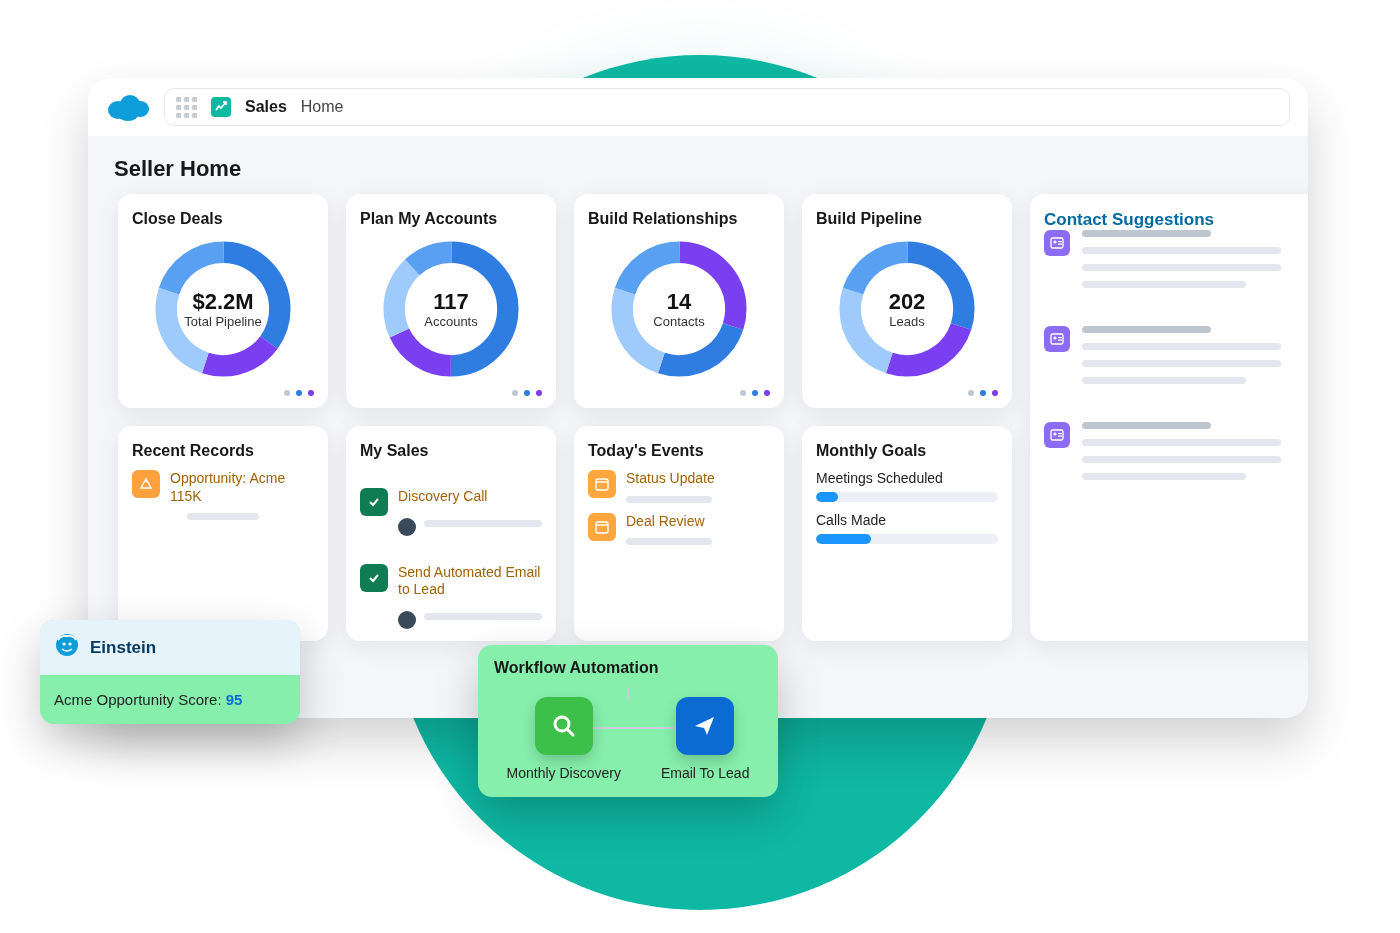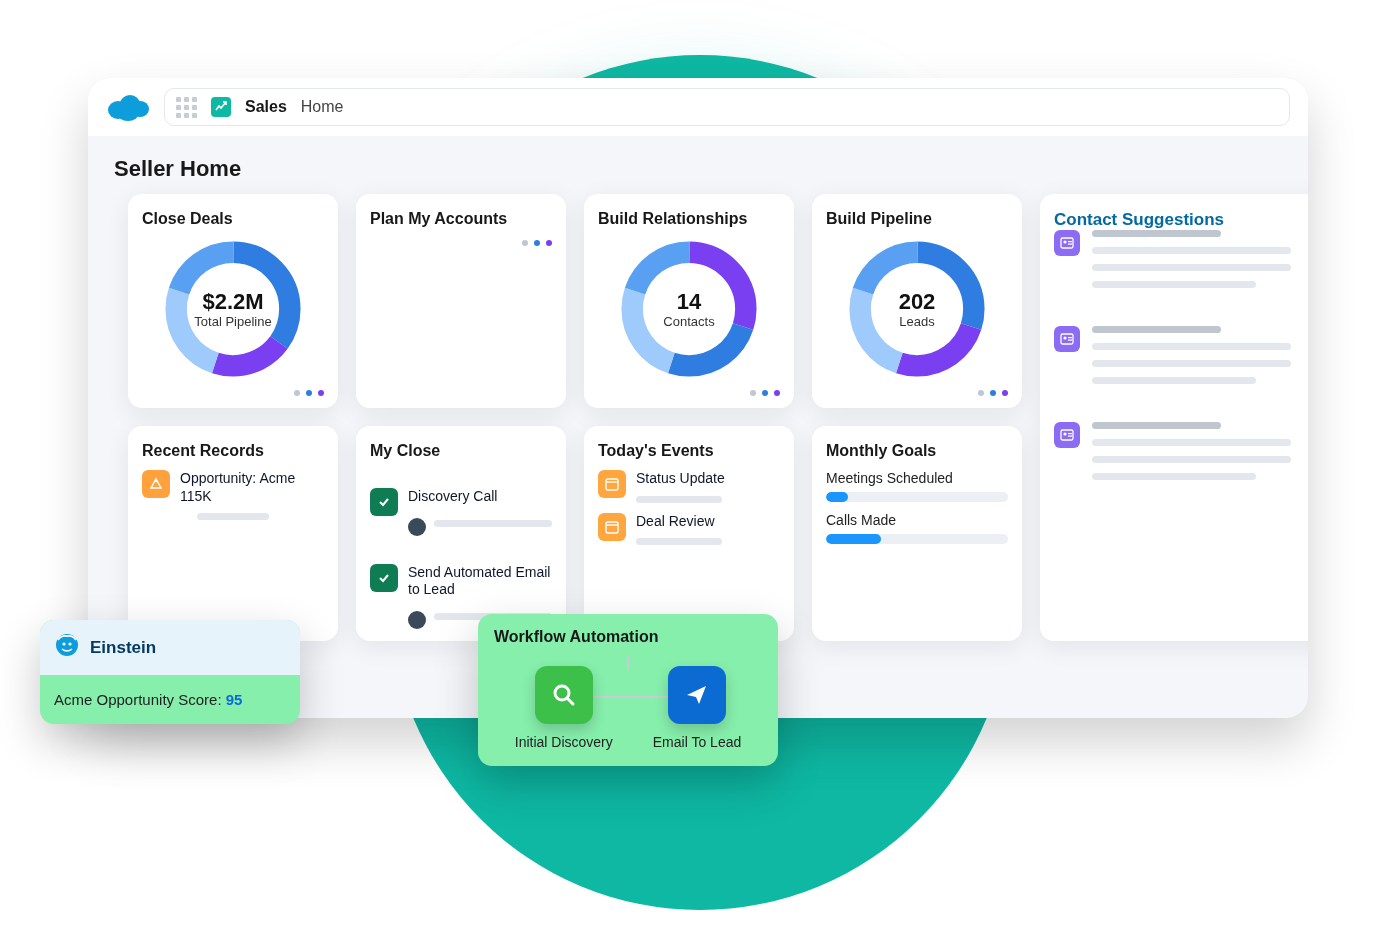--- a/index.html
+++ b/index.html
@@ -10,38 +10,38 @@
   .app { position: absolute; left: 88px; top: 78px; width: 1220px; height: 640px; background: #f4f6f9; border-radius: 22px; z-index: 2; box-shadow: 0 24px 50px rgba(0,0,0,.18); overflow: hidden; }
   .topbar { height: 58px; background: #fff; border-radius: 22px 22px 0 0; display: flex; align-items: center; padding: 0 18px; gap: 14px; }
   .cloud-logo svg { display:block; }
   .nav-pill { flex: 1; height: 38px; background: #fff; border: 1px solid #e5e8ec; border-radius: 10px; display:flex; align-items:center; gap: 14px; padding: 0 10px; color:#181818; font-size: 16px; }
   .app-dots { width:22px; height:22px; display:grid; grid-template-columns: repeat(3,5px); grid-template-rows: repeat(3,5px); gap:3px; align-content:center; justify-content:center;}
   .app-dots span{ width:5px;height:5px;background:#c8cdd4;border-radius:1px;}
   .sales-icon{ width:20px;height:20px;background:#0eb8a3;border-radius:4px;display:flex;align-items:center;justify-content:center;color:#fff;font-size:12px;}
   .nav-pill .label{ font-weight:700;}
   .nav-pill .sub{ color:#444;}
   .page-title{ font-size:22px; font-weight:700; color:#181818; padding: 20px 26px 12px; }
-  .grid{ display:grid; grid-template-columns: 210px 210px 210px 210px 300px; gap:18px; padding: 0 40px 26px; }
+  .grid{ display:grid; grid-template-columns: 210px 210px 210px 210px 300px; gap:18px; padding: 0 30px 26px; }
   .card{ background:#fff; border-radius:14px; box-shadow: 0 6px 24px rgba(20,30,50,.08); padding:16px 14px 12px; position:relative; }
   .card h3{ font-size:16px; font-weight:700; color:#181818; margin-bottom:6px; }
   .donut-wrap{ display:flex; align-items:center; justify-content:center; position:relative; height:150px; }
   .donut{ width:150px; height:150px; }
   .donut-center{ position:absolute; text-align:center; }
   .donut-center .big{ font-size:22px; font-weight:800; color:#111; }
   .donut-center .small{ font-size:13px; color:#333; line-height:1.15; }
   .pager{ display:flex; gap:6px; justify-content:flex-end; padding-top:6px;}
   .pager span{ width:6px;height:6px;border-radius:50%; background:#bfc7d3;}
   .pager span.b{ background:#2f7de1;}
   .pager span.p{ background:#7a3ff0;}
   .list-item{ display:flex; gap:10px; align-items:flex-start; margin-top:10px;}
   .ic{ width:28px;height:28px;border-radius:6px; display:flex;align-items:center;justify-content:center; flex-shrink:0;}
   .ic.orange{ background:#ffa23e; color:#fff;}
   .ic.green{ background:#107c54; color:#fff;}
   .ic.cal{ background:#ffa73e; color:#fff;}
-  .li-text{ font-size:14px; color:#0f172a; line-height:1.25;}
+  .li-text{ font-size:14px; color:#a16207; line-height:1.25;}
   .skel{ height:7px; background:#e3e7ed; border-radius:4px; margin-top:8px;}
   .skel.s1{ width:60%;}
   .skel.s2{ width:85%;}
   .skel.center{ margin-left:auto;margin-right:auto; width:40%;}
   .avatar{ width:18px;height:18px;border-radius:50%;background:#3a4a5a; margin-top:6px;}
   .task-row{ display:flex; gap:10px; align-items:flex-start; margin-top:28px;}
   .task-body{ flex:1;}
   .task-meta{ display:flex; align-items:center; gap:8px; margin-top:6px;}
   .task-meta .skel{ flex:1; margin-top:0;}
   .goal-label{ font-size:14px; color:#222; margin-top:10px;}
@@ -52,21 +52,21 @@
   .sugg{ display:flex; gap:12px; margin-bottom:28px; align-items:flex-start;}
   .sugg .badge{ width:26px;height:26px;border-radius:6px;background:#8c6cf2;display:flex;align-items:center;justify-content:center;color:#fff;flex-shrink:0;}
   .sugg .lines{ flex:1;}
   .sugg .lines .skel{ margin-top:0; margin-bottom:10px;}
   
   .popout{ position:absolute; background:#86efac; border-radius:14px; box-shadow:0 18px 44px rgba(0,0,0,.22); z-index:5; }
   .einstein{ left:40px; top:620px; width:260px; }
   .einstein .hdr{ background:#e7f3fb; border-radius:14px 14px 0 0; padding:12px 14px; display:flex; align-items:center; gap:10px; font-weight:700; font-size:17px; color:#033a63;}
   .einstein .body{ padding:16px 14px; font-size:15px; color:#222;}
   .einstein .score{ color:#0b6bd3; font-weight:700;}
-  .workflow{ left:478px; top:614px; width:300px; padding:14px 16px 16px; }
+  .workflow{ left:478px; top:645px; width:300px; padding:14px 16px 16px; }
   .workflow h4{ font-size:16px; font-weight:700; color:#181818; }
   .wf-row{ display:flex; gap:40px; justify-content:center; margin-top:20px; position:relative;}
   .wf-row::before{ content:""; position:absolute; left:50%; top:-10px; width:0; height:14px; border-left:2px solid #c7ccd4; transform:translateX(-1px);}
   .wf-row::after{ content:""; position:absolute; left:70px; right:70px; top:30px; height:0; border-top:2px solid #c7ccd4; z-index:0;}
   .wf-node{ text-align:center; z-index:1; }
   .wf-ic{ width:58px; height:58px; border-radius:12px; display:flex; align-items:center; justify-content:center; color:#fff; margin:0 auto 10px; box-shadow:0 6px 14px rgba(0,0,0,.18);}
   .wf-ic.green{ background:#3cc04a;}
   .wf-ic.blue{ background:#0b6bd3;}
   .wf-label{ font-size:14px; color:#222;}
 </style>
@@ -133,20 +133,32 @@
         </div>
         <div class="pager">
             <span></span>
             <span class="b"></span>
             <span class="p"></span>
           </div>
       </div>
 
       <div class="card">
         <h3>Plan My Accounts</h3>
+        <div class="donut-wrap">
+          <svg class="donut" viewBox="0 0 42 42">
+              <circle cx="21" cy="21" r="15.915" fill="none" stroke="#2f7de1" stroke-width="6" stroke-dasharray="50 50" stroke-dashoffset="25"></circle>
+              <circle cx="21" cy="21" r="15.915" fill="none" stroke="#7a3ff0" stroke-width="6" stroke-dasharray="18 82" stroke-dashoffset="-25"></circle>
+              <circle cx="21" cy="21" r="15.915" fill="none" stroke="#9ecafc" stroke-width="6" stroke-dasharray="20 80" stroke-dashoffset="-43"></circle>
+              <circle cx="21" cy="21" r="15.915" fill="none" stroke="#5aa0f2" stroke-width="6" stroke-dasharray="12 88" stroke-dashoffset="-63"></circle>
+            </svg>
+          <div class="donut-center">
+            <div class="big">117</div>
+            <div class="small">Accounts</div>
+          </div>
+        </div>
         <div class="pager">
             <span></span>
             <span class="b"></span>
             <span class="p"></span>
           </div>
       </div>
 
       <div class="card">
         <h3>Build Relationships</h3>
         <div class="donut-wrap">
@@ -249,21 +261,21 @@
                 <path d="M3 12 L8 3 L13 12 Z" fill="none" stroke="#fff" stroke-width="1.4"></path>
                 <circle cx="8" cy="5" r="1.2" fill="#fff"></circle>
               </svg>
           </span>
           <div class="li-text">Opportunity: Acme 115K</div>
         </div>
         <div class="skel center"></div>
       </div>
 
       <div class="card">
-        <h3>My Close</h3>
+        <h3>My Sales</h3>
         <div class="task-row">
           <span class="ic green">
               <svg width="14" height="14" viewBox="0 0 14 14">
                 <path d="M3 7 L6 10 L11 4" stroke="#fff" stroke-width="2" fill="none"></path>
               </svg>
             </span>
           <div class="task-body">
             <div class="li-text">Discovery Call</div>
             <div class="task-meta">
                 <span class="avatar"></span>
@@ -352,21 +364,21 @@
   <div class="popout workflow">
     <h4>Workflow Automation</h4>
     <div class="wf-row">
       <div class="wf-node">
         <div class="wf-ic green">
           <svg width="28" height="28" viewBox="0 0 28 28">
               <circle cx="12" cy="12" r="7" fill="none" stroke="#fff" stroke-width="3"></circle>
               <line x1="17" y1="17" x2="23" y2="23" stroke="#fff" stroke-width="3" stroke-linecap="round"></line>
             </svg>
         </div>
-        <div class="wf-label">Initial Discovery</div>
+        <div class="wf-label">Monthly Discovery</div>
       </div>
       <div class="wf-node">
         <div class="wf-ic blue">
           <svg width="26" height="26" viewBox="0 0 26 26">
               <path d="M3 13 L22 4 L15 22 L12 15 Z" fill="#fff"></path>
             </svg>
         </div>
         <div class="wf-label">Email To Lead</div>
       </div>
     </div>

